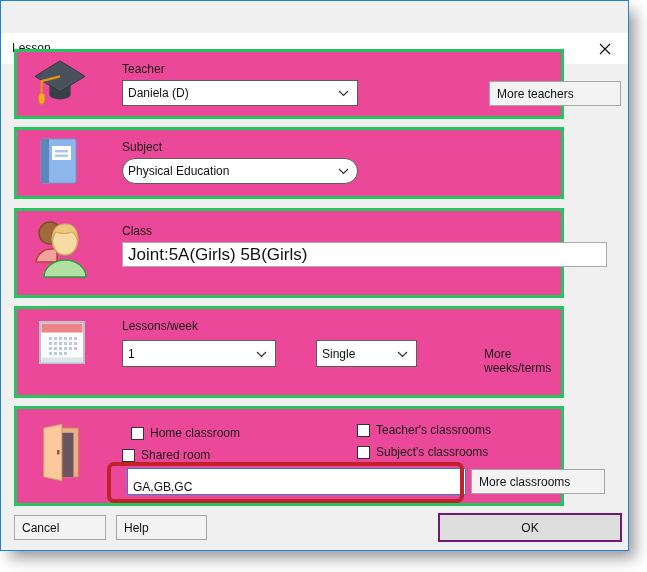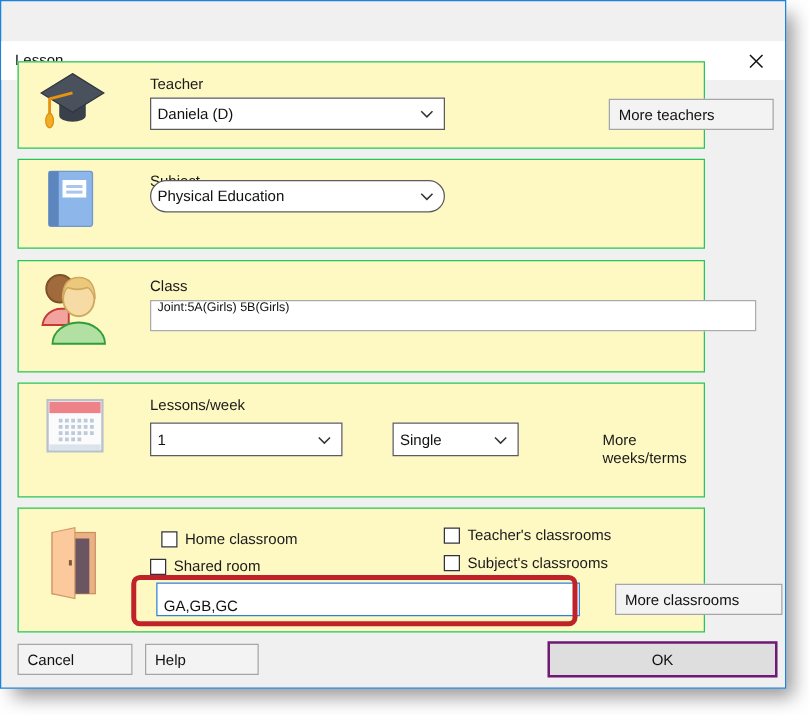--- a/index.html
+++ b/index.html
@@ -10,21 +10,21 @@
   .window {
     position:absolute; left:0; top:0; width:629px; height:551px;
     background:#f0f0f0; border:1px solid #1c83d8;
     box-shadow:8px 9px 14px -2px rgba(70,70,70,.55);
   }
   .titlebar { position:absolute; left:0; top:0; right:0; height:31px; background:#fff;margin-top:32px; }
   .title-text { position:absolute; left:11px; top:0; line-height:31px; font-size:12px; color:#111; }
   .close-btn { position:absolute; right:13px; top:6px; width:20px; height:20px;
                display:flex; align-items:center; justify-content:center; cursor:default; }
 
-  .section { position:absolute; left:13px; width:550px; border:1px solid #22c55e; background:#fef9c3; }
+  .section { position:absolute; left:13px; width:550px; border:3px solid #22c55e; background:#ec4899; }
   .s-teacher   { top:48px;  height:70px;  }
   .s-subject   { top:126px; height:72px;  }
   .s-class     { top:207px; height:90px;  }
   .s-lessons   { top:305px; height:92px;  }
   .s-classroom { top:405px; height:100px; }
 
   .icon-box { position:absolute; }
   .field-label { position:absolute; font-size:12px; color:#1a1a1a; }
 
   .combo {
@@ -41,22 +41,22 @@
   .btn-ok {
     position:absolute; left:437px; top:512px; width:184px; height:29px;
     background:#dedede; border:2px solid #701a75; font-size:12px; color:#111;
     display:flex; align-items:center; justify-content:center; cursor:default;
   }
   .btn-cancel { left:13px;  top:514px; width:92px; }
   .btn-help   { left:115px; top:514px; width:91px; }
 
   .static-field {
     position:absolute; left:105px; top:31px; width:485px; height:25px;
-    background:#fff; border:1px solid #ababab; font-size:10px; color:#111;
-    display:flex; align-items:flex-start; padding:0 5px;
+    background:#fff; border:1px solid #ababab; font-size:17px; color:#111;
+    display:flex; align-items:center; padding:0 5px;
   }
 
   .checkbox-row { position:absolute; display:flex; align-items:center; gap:6px; cursor:default; }
   .checkbox { width:13px; height:13px; background:#fff; border:1px solid #333; flex:0 0 auto; }
   .checkbox-row span { font-size:12px; color:#1a1a1a; }
 
   .annotation {
     position:absolute; left:90px; top:53px; width:357px; height:41px;
     border:4px solid #bf2228; border-radius:7px; pointer-events:none;
   }
@@ -107,21 +107,21 @@
       <div class="icon-box" style="left:20px; top:7px;">
         <svg width="42" height="48" viewBox="0 0 42 48">
           <rect x="4" y="2" width="35" height="44" rx="2" fill="#8db6ea" stroke="#6f98cf"></rect>
           <rect x="4" y="2" width="8" height="44" fill="#5e86be"></rect>
           <rect x="15" y="9" width="19" height="14" fill="#ffffff"></rect>
           <rect x="18" y="13" width="13" height="2.4" fill="#a9c6ec"></rect>
           <rect x="18" y="17.5" width="13" height="2.4" fill="#a9c6ec"></rect>
         </svg>
       </div>
       <div class="field-label" style="left:105px; top:10px;">Subject</div>
-      <div class="combo" style="left:105px; top:16px; width:236px;border-radius:13px;">
+      <div class="combo" style="left:105px; top:28px; width:236px;border-radius:13px;">
         <span>Physical Education</span>
         <svg class="chev" width="11" height="7" viewBox="0 0 11 7">
           <path d="M1 1 L5.5 5.5 L10 1" stroke="#333" stroke-width="1.2" fill="none"></path>
         </svg>
       </div>
     </div>
 
     <div class="section s-class">
       <div class="icon-box" style="left:16px; top:6px;">
         <svg width="54" height="62" viewBox="0 0 54 62">
@@ -211,21 +211,21 @@
       <div class="checkbox-row" style="left:340px; top:36px;">
         <div class="checkbox"></div>
         <span>Subject's classrooms</span>
       </div>
 
       <div class="text-input">
         <span>GA,GB,GC</span>
       </div>
       <div class="annotation"></div>
 
-      <div class="btn" style="left:477px; top:60px; width:134px;">
+      <div class="btn" style="left:454px; top:60px; width:134px;">
         <span>More classrooms</span>
       </div>
     </div>
 
     <div class="btn btn-cancel">
       <span>Cancel</span>
     </div>
     <div class="btn btn-help">
       <span>Help</span>
     </div>

